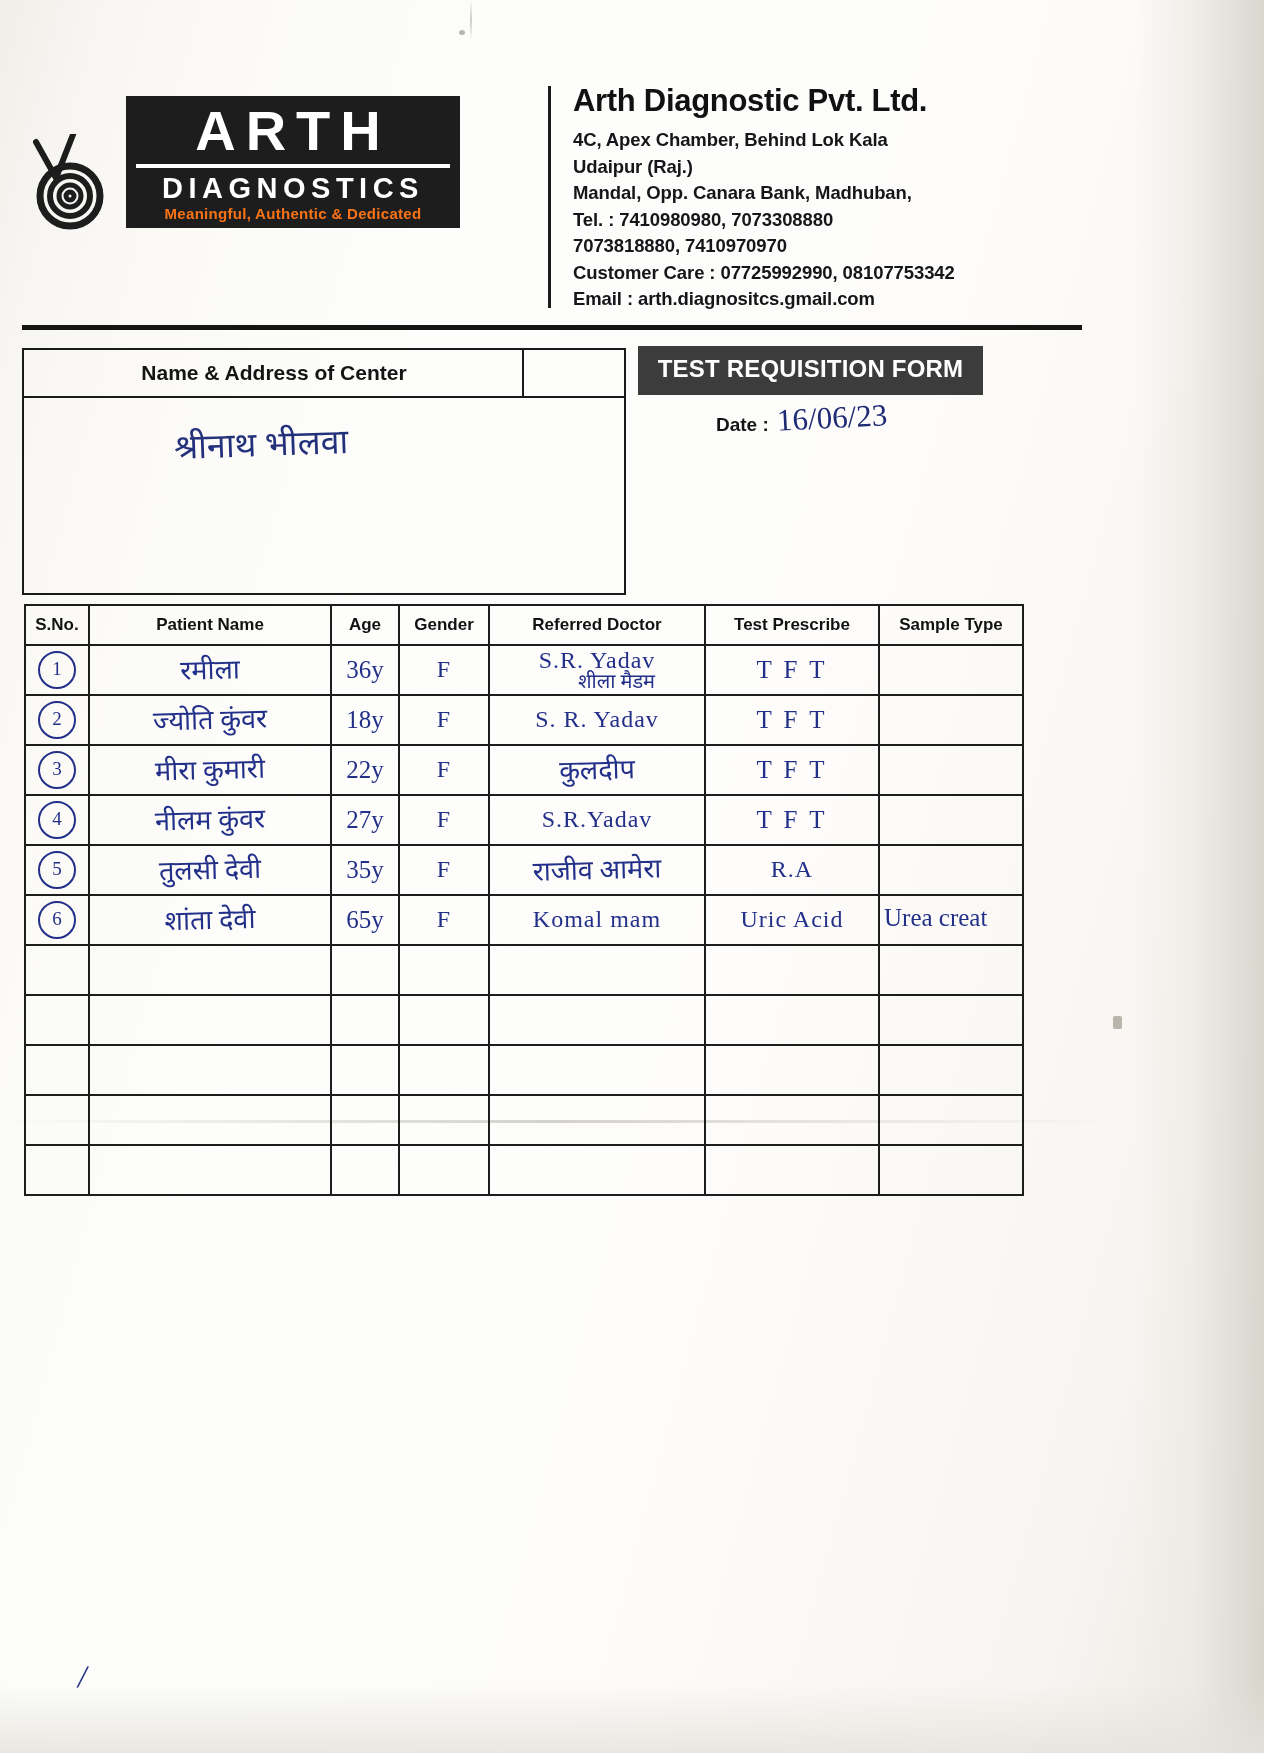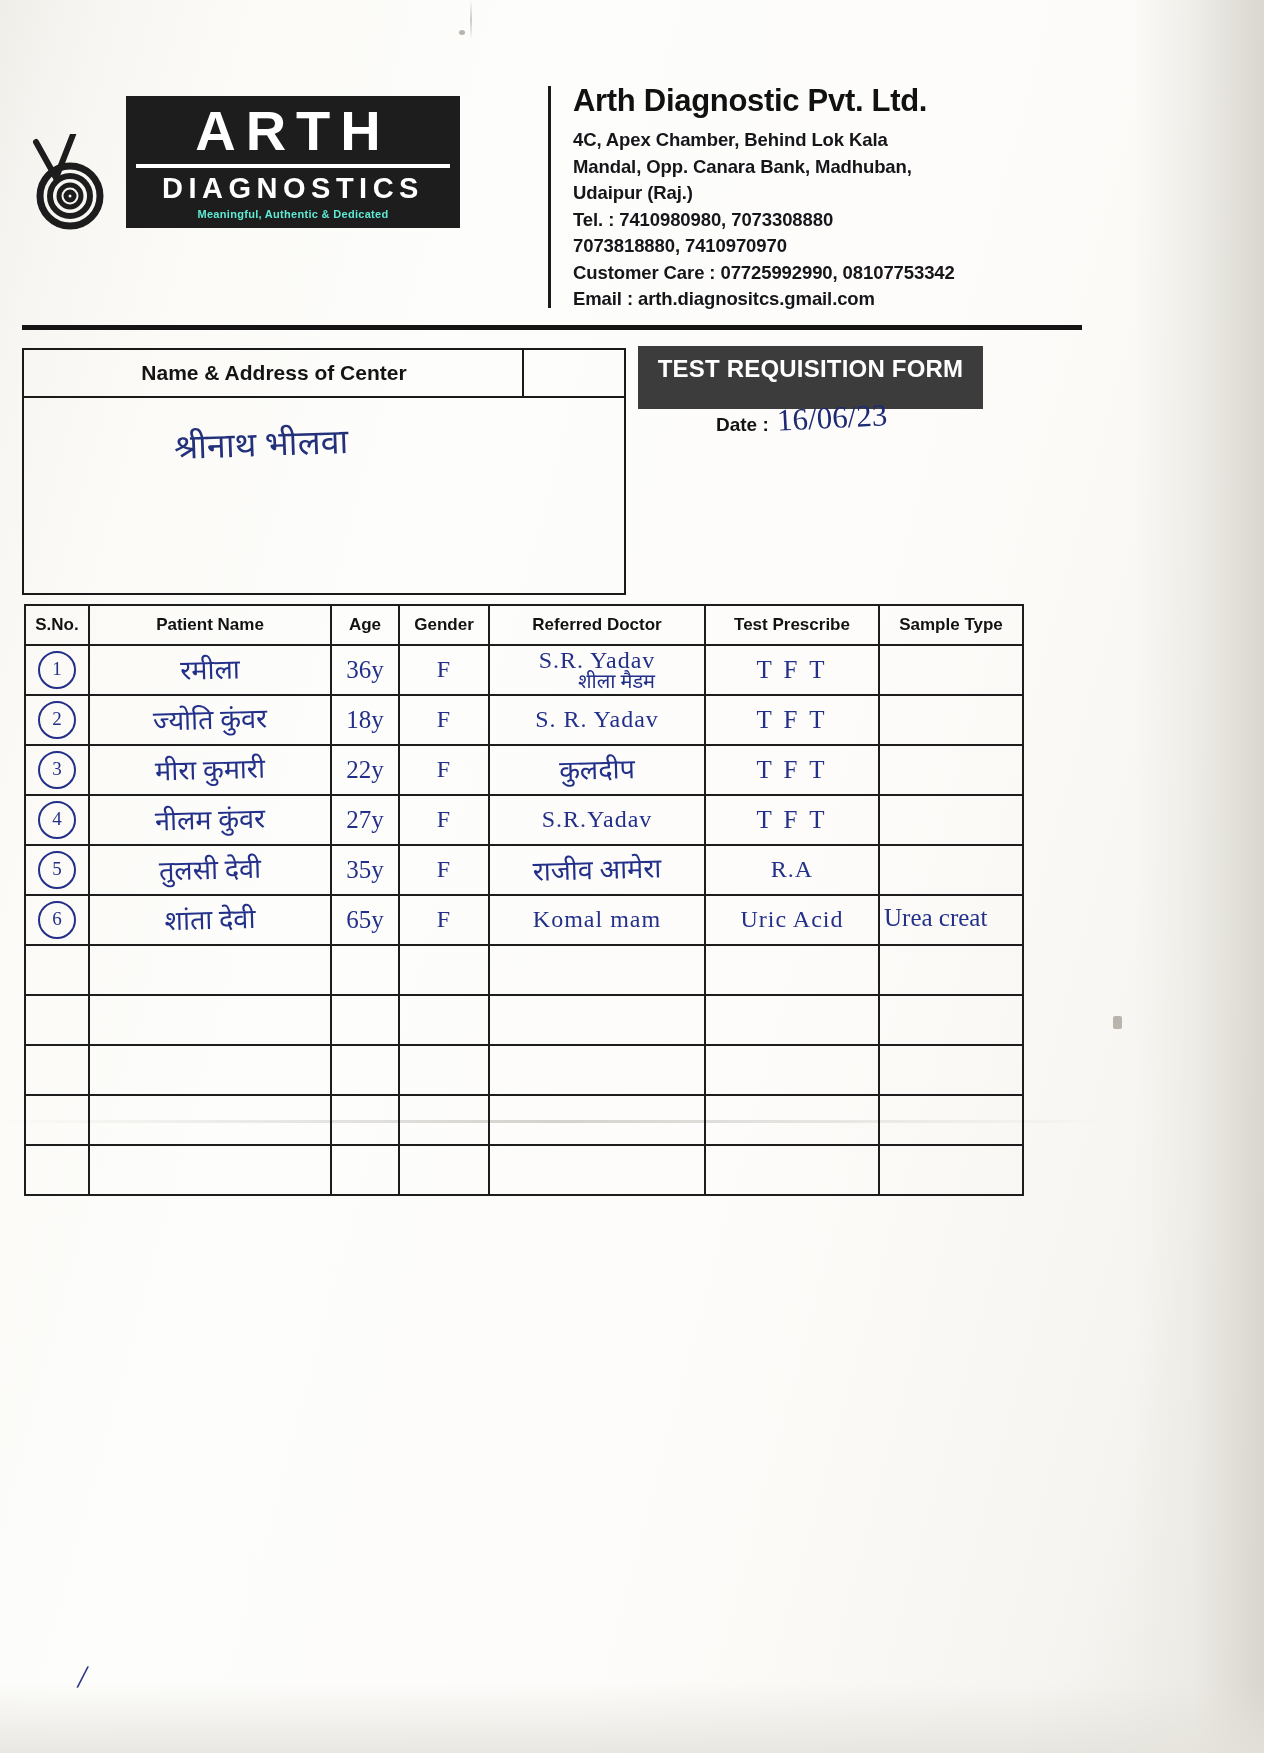--- a/index.html
+++ b/index.html
@@ -78,22 +78,22 @@
     margin: 2px 10px 4px 10px;
   }
   #logo-word .diag {
     color: #ffffff;
     font-size: 29px;
     font-weight: bold;
     letter-spacing: 5.5px;
     line-height: 32px;
   }
   #logo-word .tag {
-    color: #5eead4;
-    font-size: 11px;
+    color: #f97316;
+    font-size: 15px;
     font-weight: bold;
     line-height: 18px;
     letter-spacing: 0.3px;
     margin-top: 1px;
   }
 
   #divider-vert {
     position: absolute;
     left: 548px;
     top: 86px;
@@ -178,21 +178,21 @@
   #req-title {
     position: absolute;
     left: 638px;
     top: 346px;
     width: 345px;
     background: #3c3c3c;
     color: #ffffff;
     font-size: 24px;
     font-weight: bold;
     text-align: center;
-    padding: 9px 0 26px 0;
+    padding: 9px 0 12px 0;
     letter-spacing: 0.2px;
   }
   #date-row {
     position: absolute;
     left: 690px;
     top: 400px;
     display: flex;
     align-items: flex-end;
   }
   #date-label {
@@ -322,22 +322,22 @@
       <div class="diag">DIAGNOSTICS</div>
       <div class="tag">Meaningful, Authentic &amp; Dedicated</div>
     </div>
   </div>
 
   <div id="divider-vert"></div>
 
   <div id="company-block">
     <div id="company-name">Arth Diagnostic Pvt. Ltd.</div>
     <div class="addr">4C, Apex Chamber, Behind Lok Kala</div>
+    <div class="addr">Udaipur (Raj.)</div>
     <div class="addr">Mandal, Opp. Canara Bank, Madhuban,</div>
-    <div class="addr">Udaipur (Raj.)</div>
     <div class="addr">Tel. : 7410980980, 7073308880</div>
     <div class="addr">7073818880, 7410970970</div>
     <div class="addr">Customer Care : 07725992990, 08107753342</div>
     <div class="addr">Email : arth.diagnositcs.gmail.com</div>
   </div>
 
   <div id="header-rule"></div>
 
   <div id="center-box">
     <div id="center-box-head">

